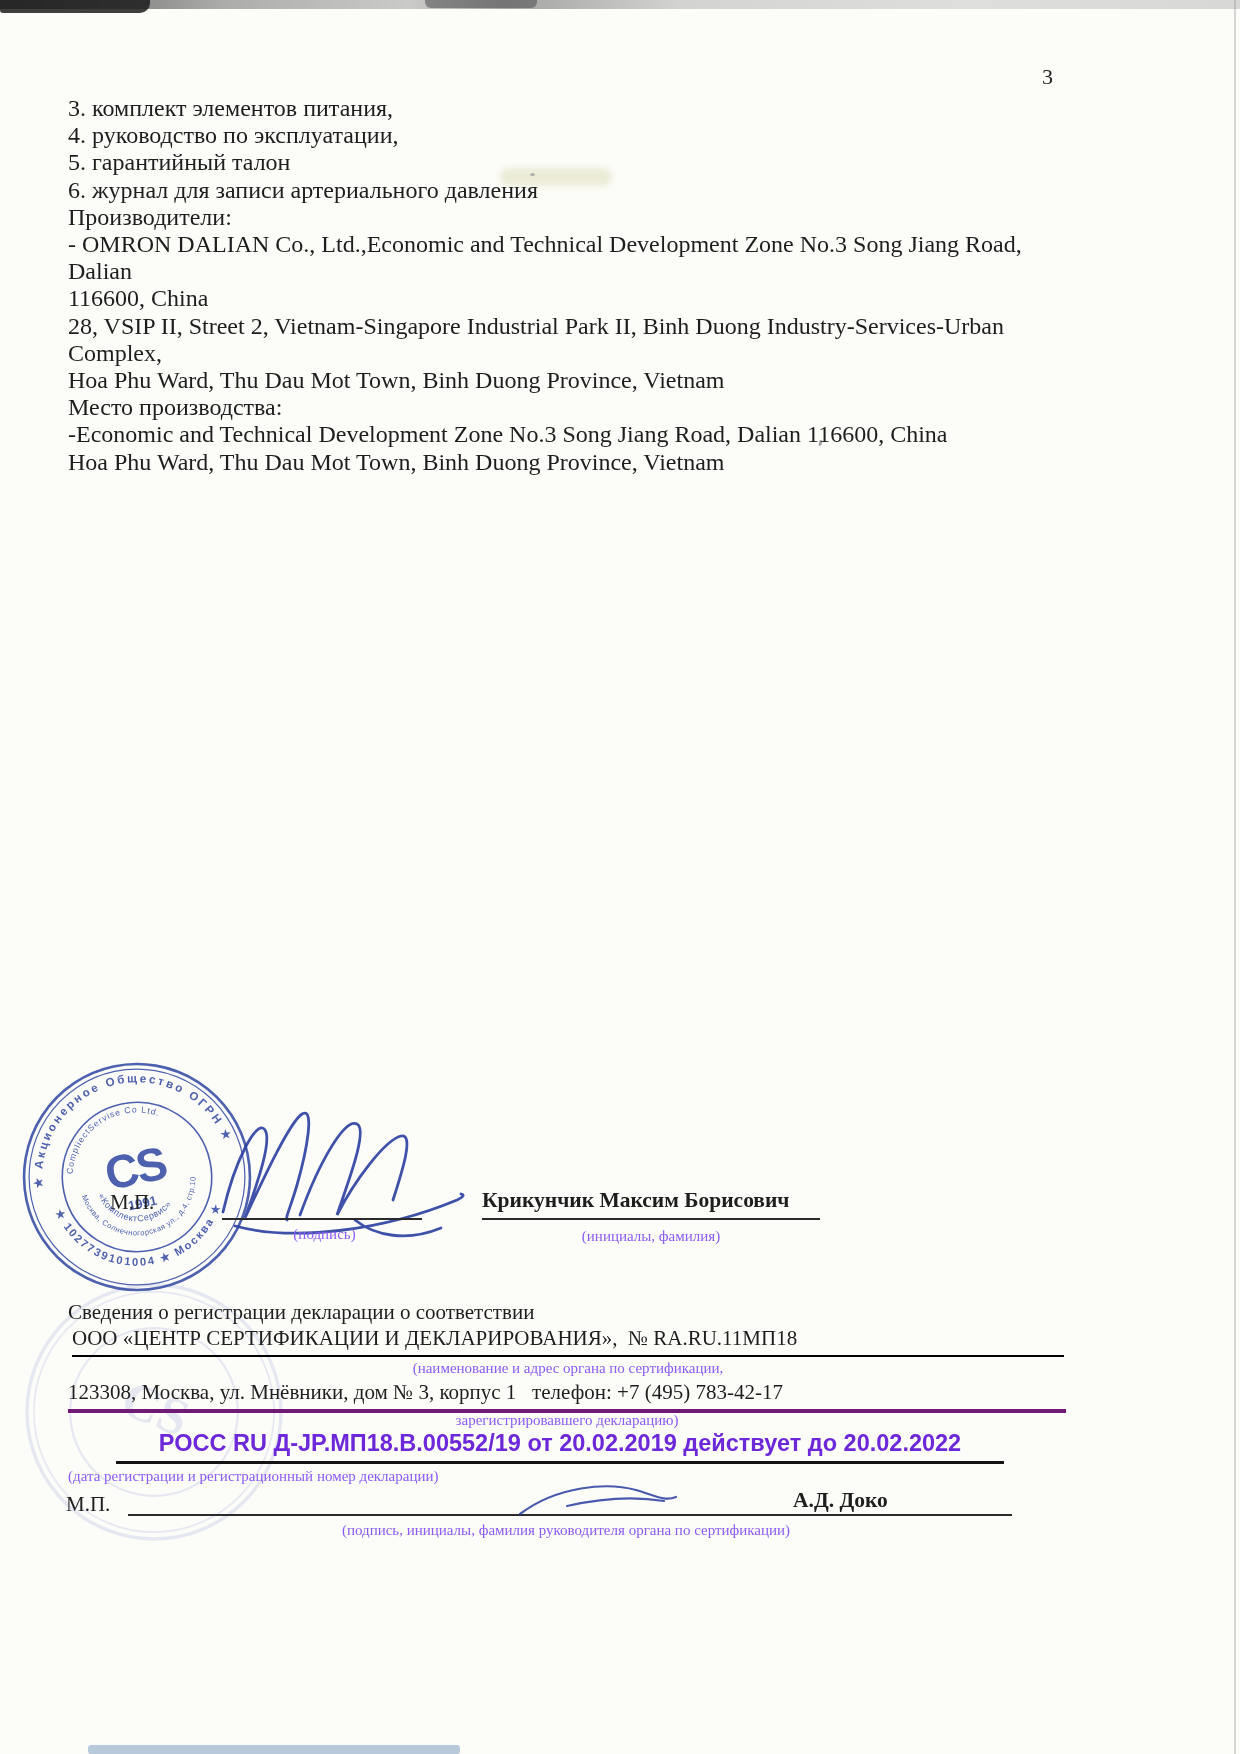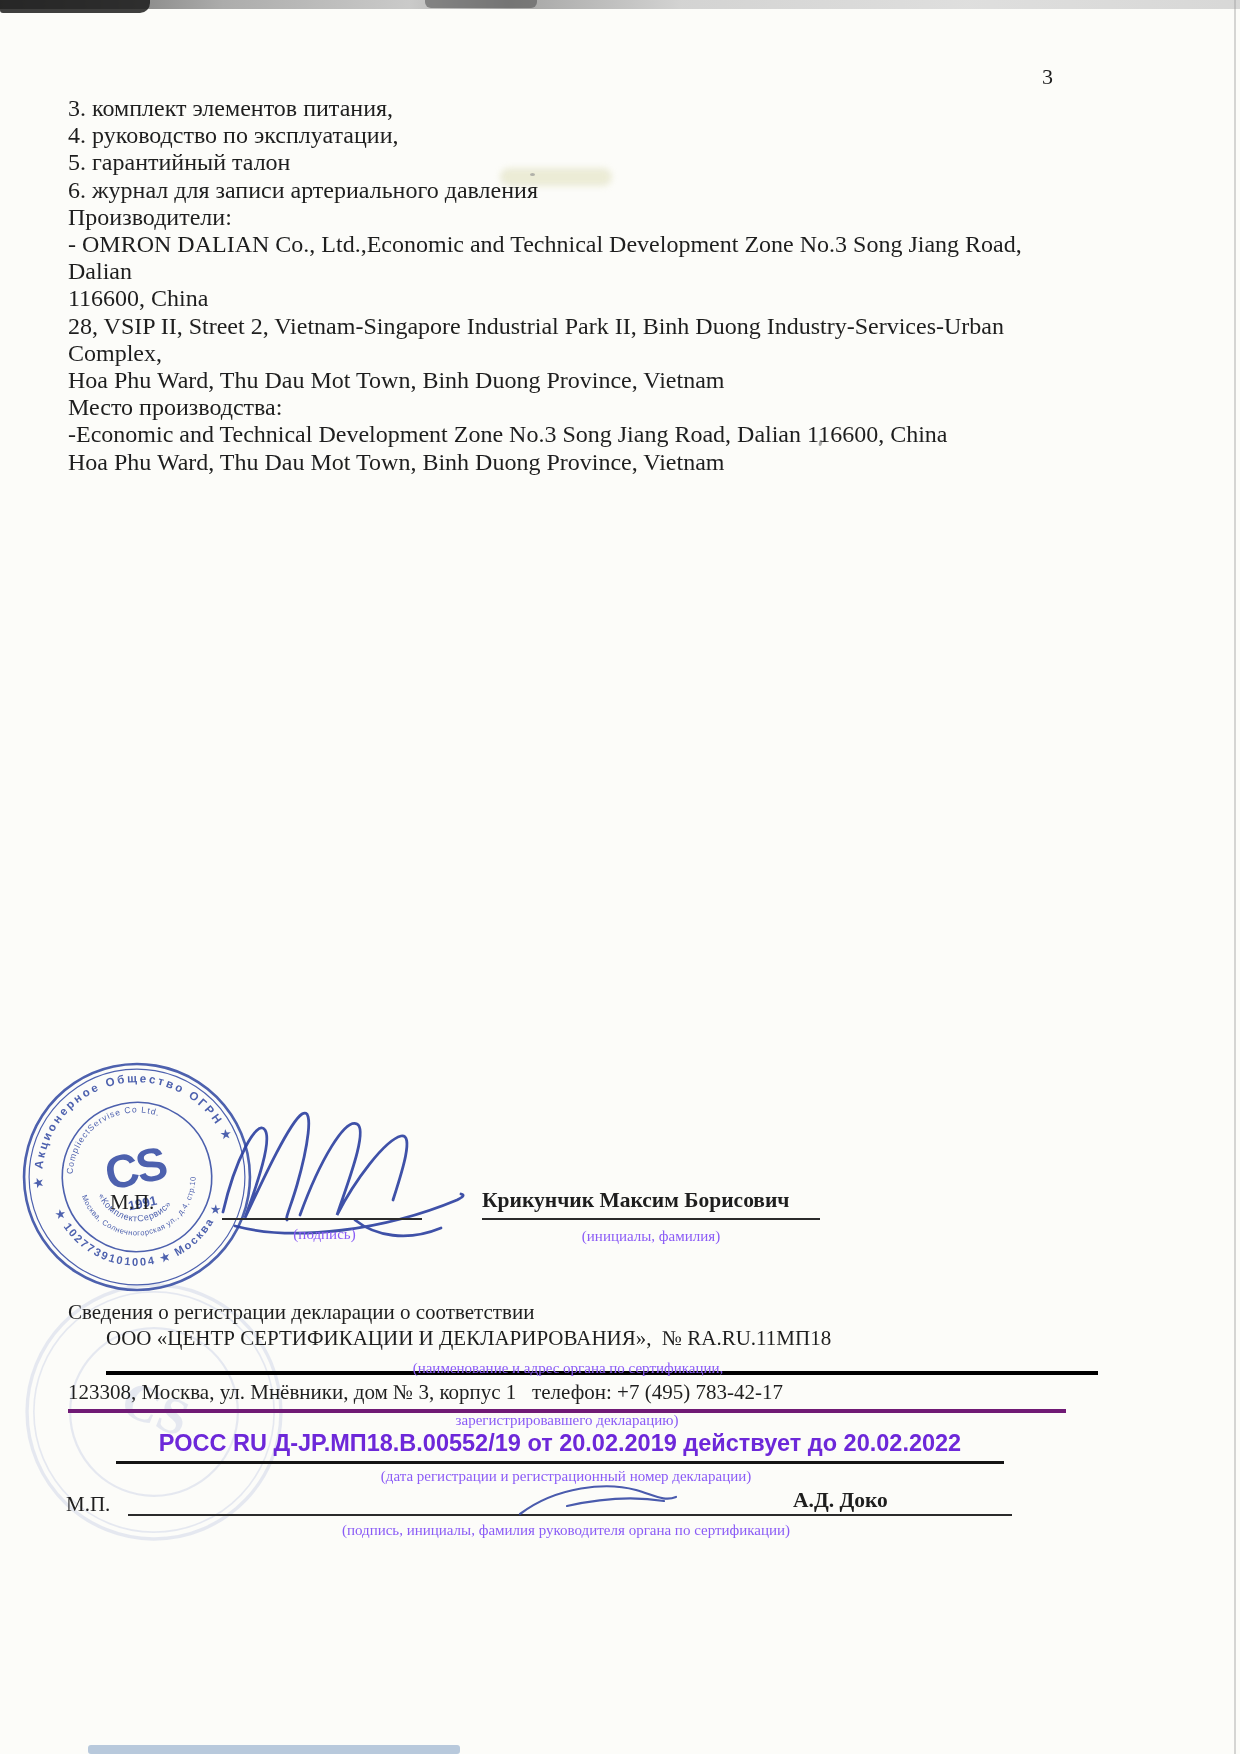--- a/index.html
+++ b/index.html
@@ -32,28 +32,28 @@
 
   .mp1 { left:110px; top:1190px; font-size:21px; }
   .sig-line { left:222px; top:1190px; width:200px; height:28px; border-bottom:2px solid #2b2b2b; }
   .sig-caption { left:222px; top:1226px; width:205px; text-align:center; }
   .declarant-name { left:482px; top:1188px; width:338px; font-size:21.5px; font-weight:bold; border-bottom:2px solid #2b2b2b; padding-bottom:5px; }
   .declarant-caption { left:482px; top:1228px; width:338px; text-align:center; }
 
   .caption { font-size:15px; color:#8b5cf6; }
   .prewrap { white-space:pre-wrap; }
   .reg-heading { left:68px; top:1300px; font-size:21px; }
-  .reg-org { left:72px; top:1326px; width:992px; font-size:21px; border-bottom:4px solid #000000; padding-bottom:20px;margin-left:34px; }
+  .reg-org { left:72px; top:1326px; width:992px; font-size:21px; border-bottom:2px solid #000000; padding-bottom:4px; }
   .cap1 { left:72px; top:1360px; width:992px; text-align:center; }
   .reg-addr { left:68px; top:1380px; width:998px; font-size:21px; border-bottom:4px solid #701a75; padding-bottom:4px; }
   .cap2 { left:68px; top:1412px; width:998px; text-align:center; }
   .reg-number { left:116px; top:1430px; width:888px; text-align:center;
     font-family:"Liberation Sans", sans-serif; font-weight:bold; font-size:23.5px; color:#6d28d9;
     border-bottom:3px solid #141414; padding-bottom:4px; }
-  .cap3 { left:68px; top:1468px; width:996px; text-align:center; }
+  .cap3 { left:68px; top:1468px; width:996px; }
   .mp2 { left:66px; top:1492px; font-size:21px; }
   .bottom-line { left:128px; top:1480px; width:884px; height:34px; border-bottom:2px solid #2b2b2b; }
   .head-name { left:793px; top:1488px; font-size:21.5px; font-weight:bold; }
   .cap4 { left:68px; top:1522px; width:996px; text-align:center; }
 </style>
 </head>
 <body>
 
 <div class="page">
 

